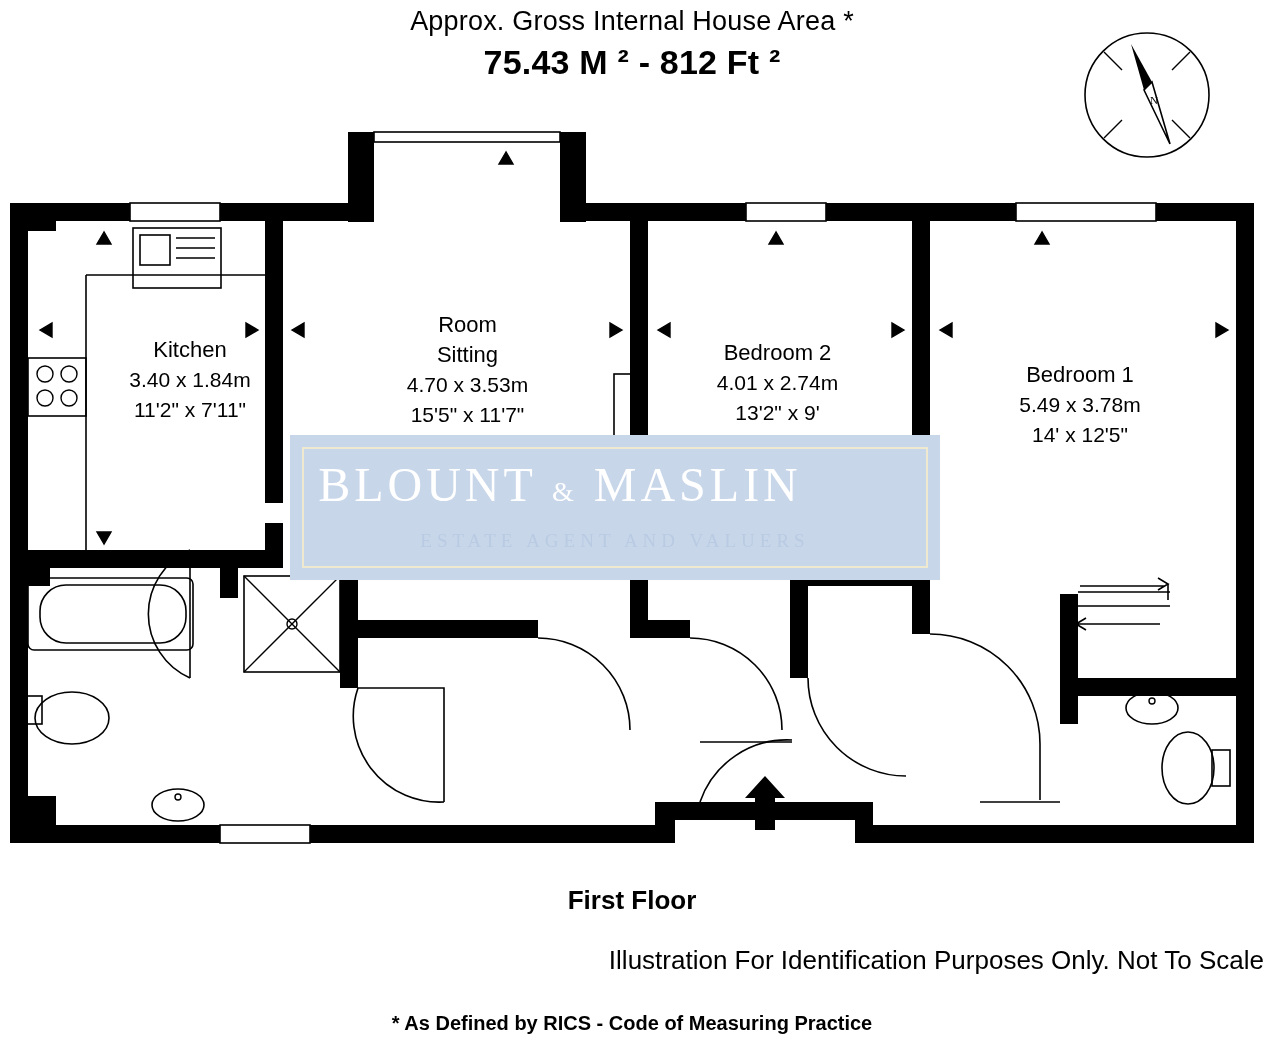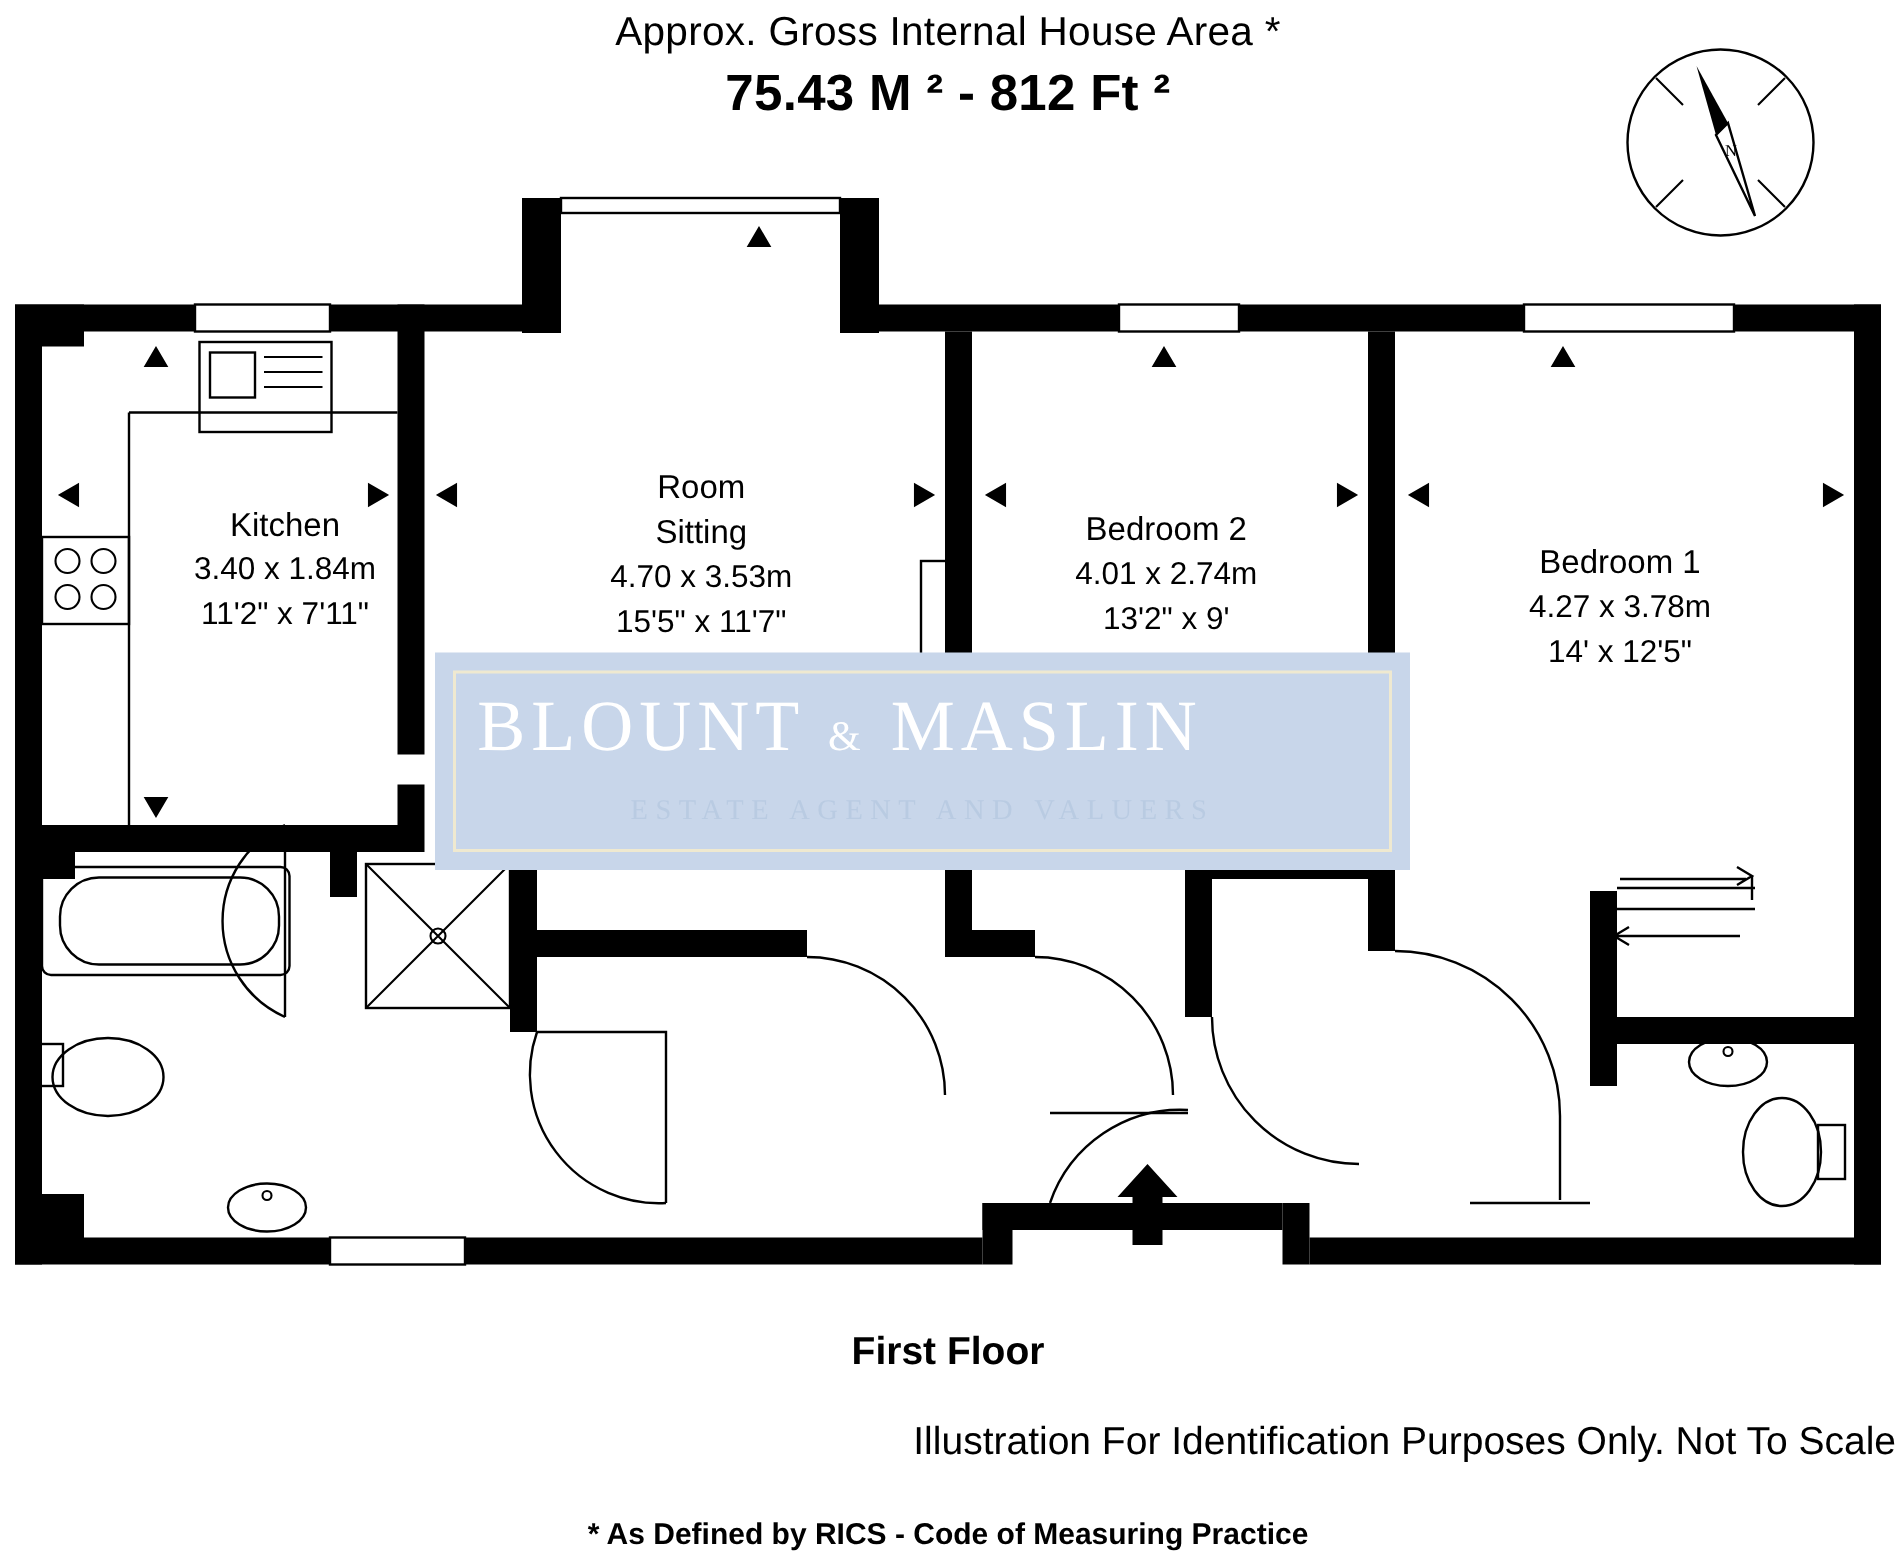--- a/index.html
+++ b/index.html
@@ -202,21 +202,21 @@
   </div>
 
   <div class="room-label" style="left:665px;top:158px;width:225px;">
     <div class="nm">Bedroom 2</div>
     <div>4.01 x 2.74m</div>
     <div>13'2" x 9'</div>
   </div>
 
   <div class="room-label" style="left:965px;top:180px;width:230px;">
     <div class="nm">Bedroom 1</div>
-    <div>4.27 x 3.78m</div>
+    <div>5.49 x 3.78m</div>
     <div>14' x 12'5"</div>
   </div>
 </div>
 
 <div class="watermark">
   <div class="wm-bar"></div>
   <div class="wm-inner"></div>
   <div class="wm-name">
     <span>BLOUNT</span>
     <span class="wm-amp">&amp;</span>

